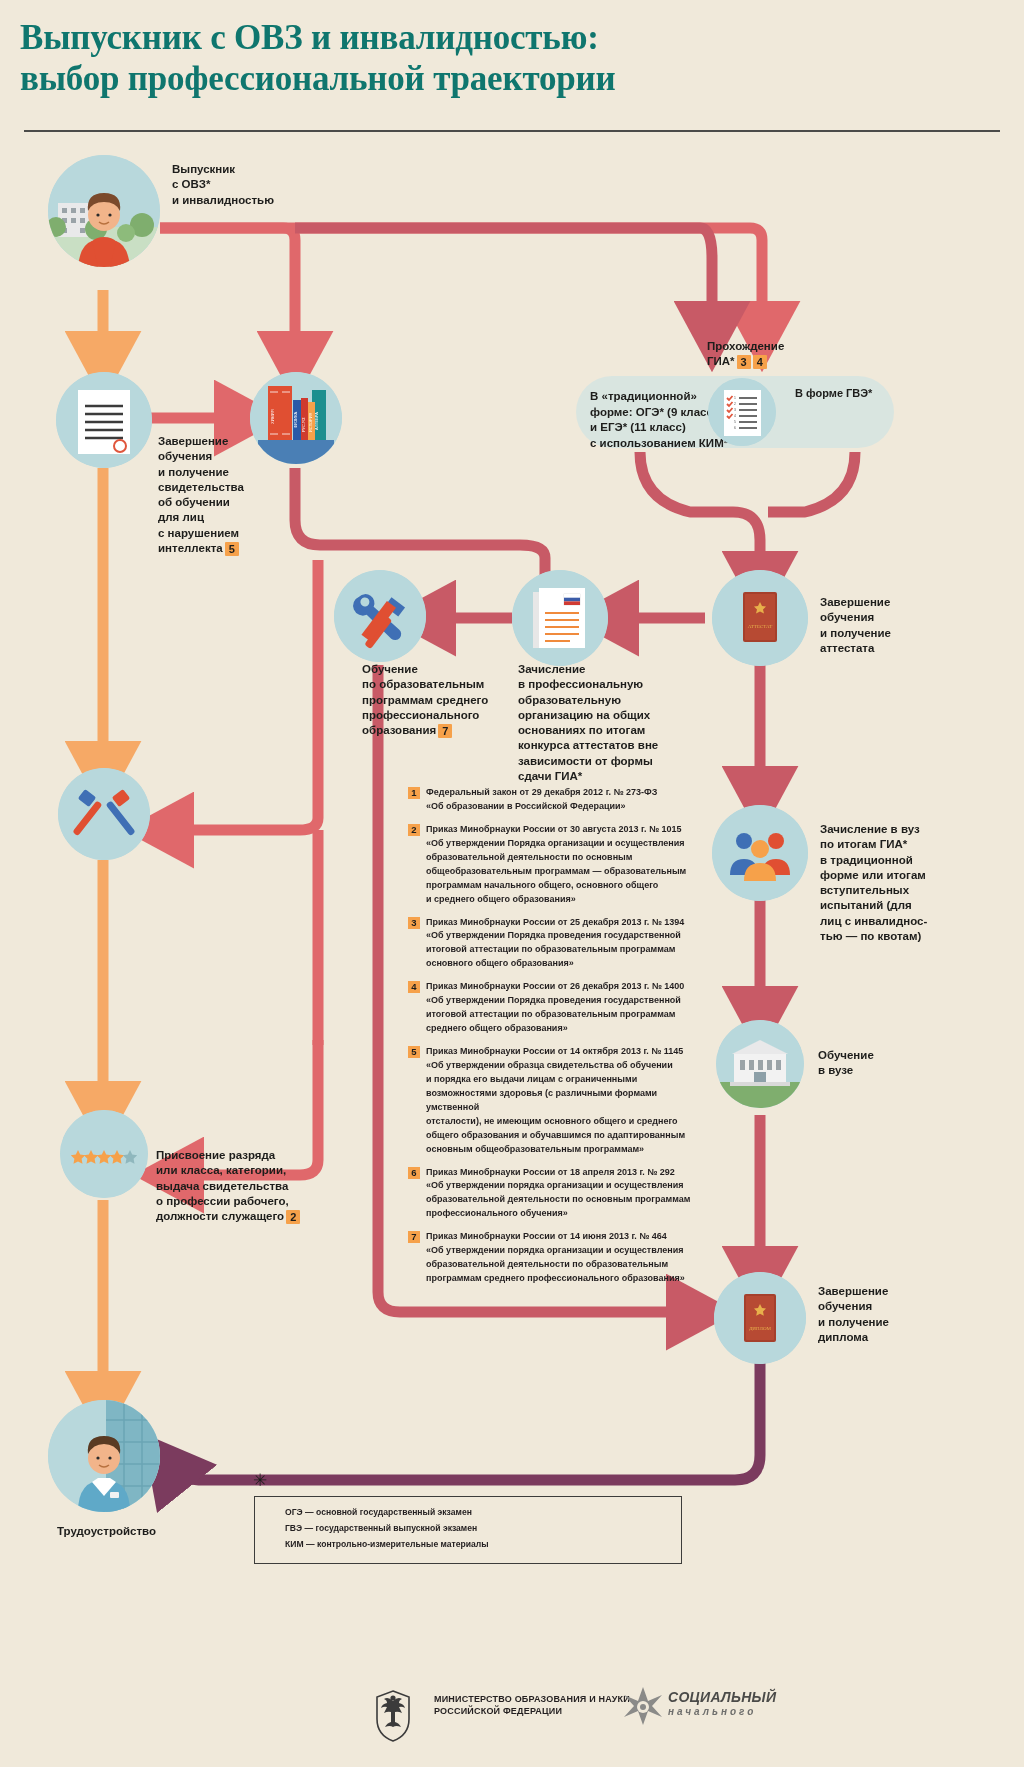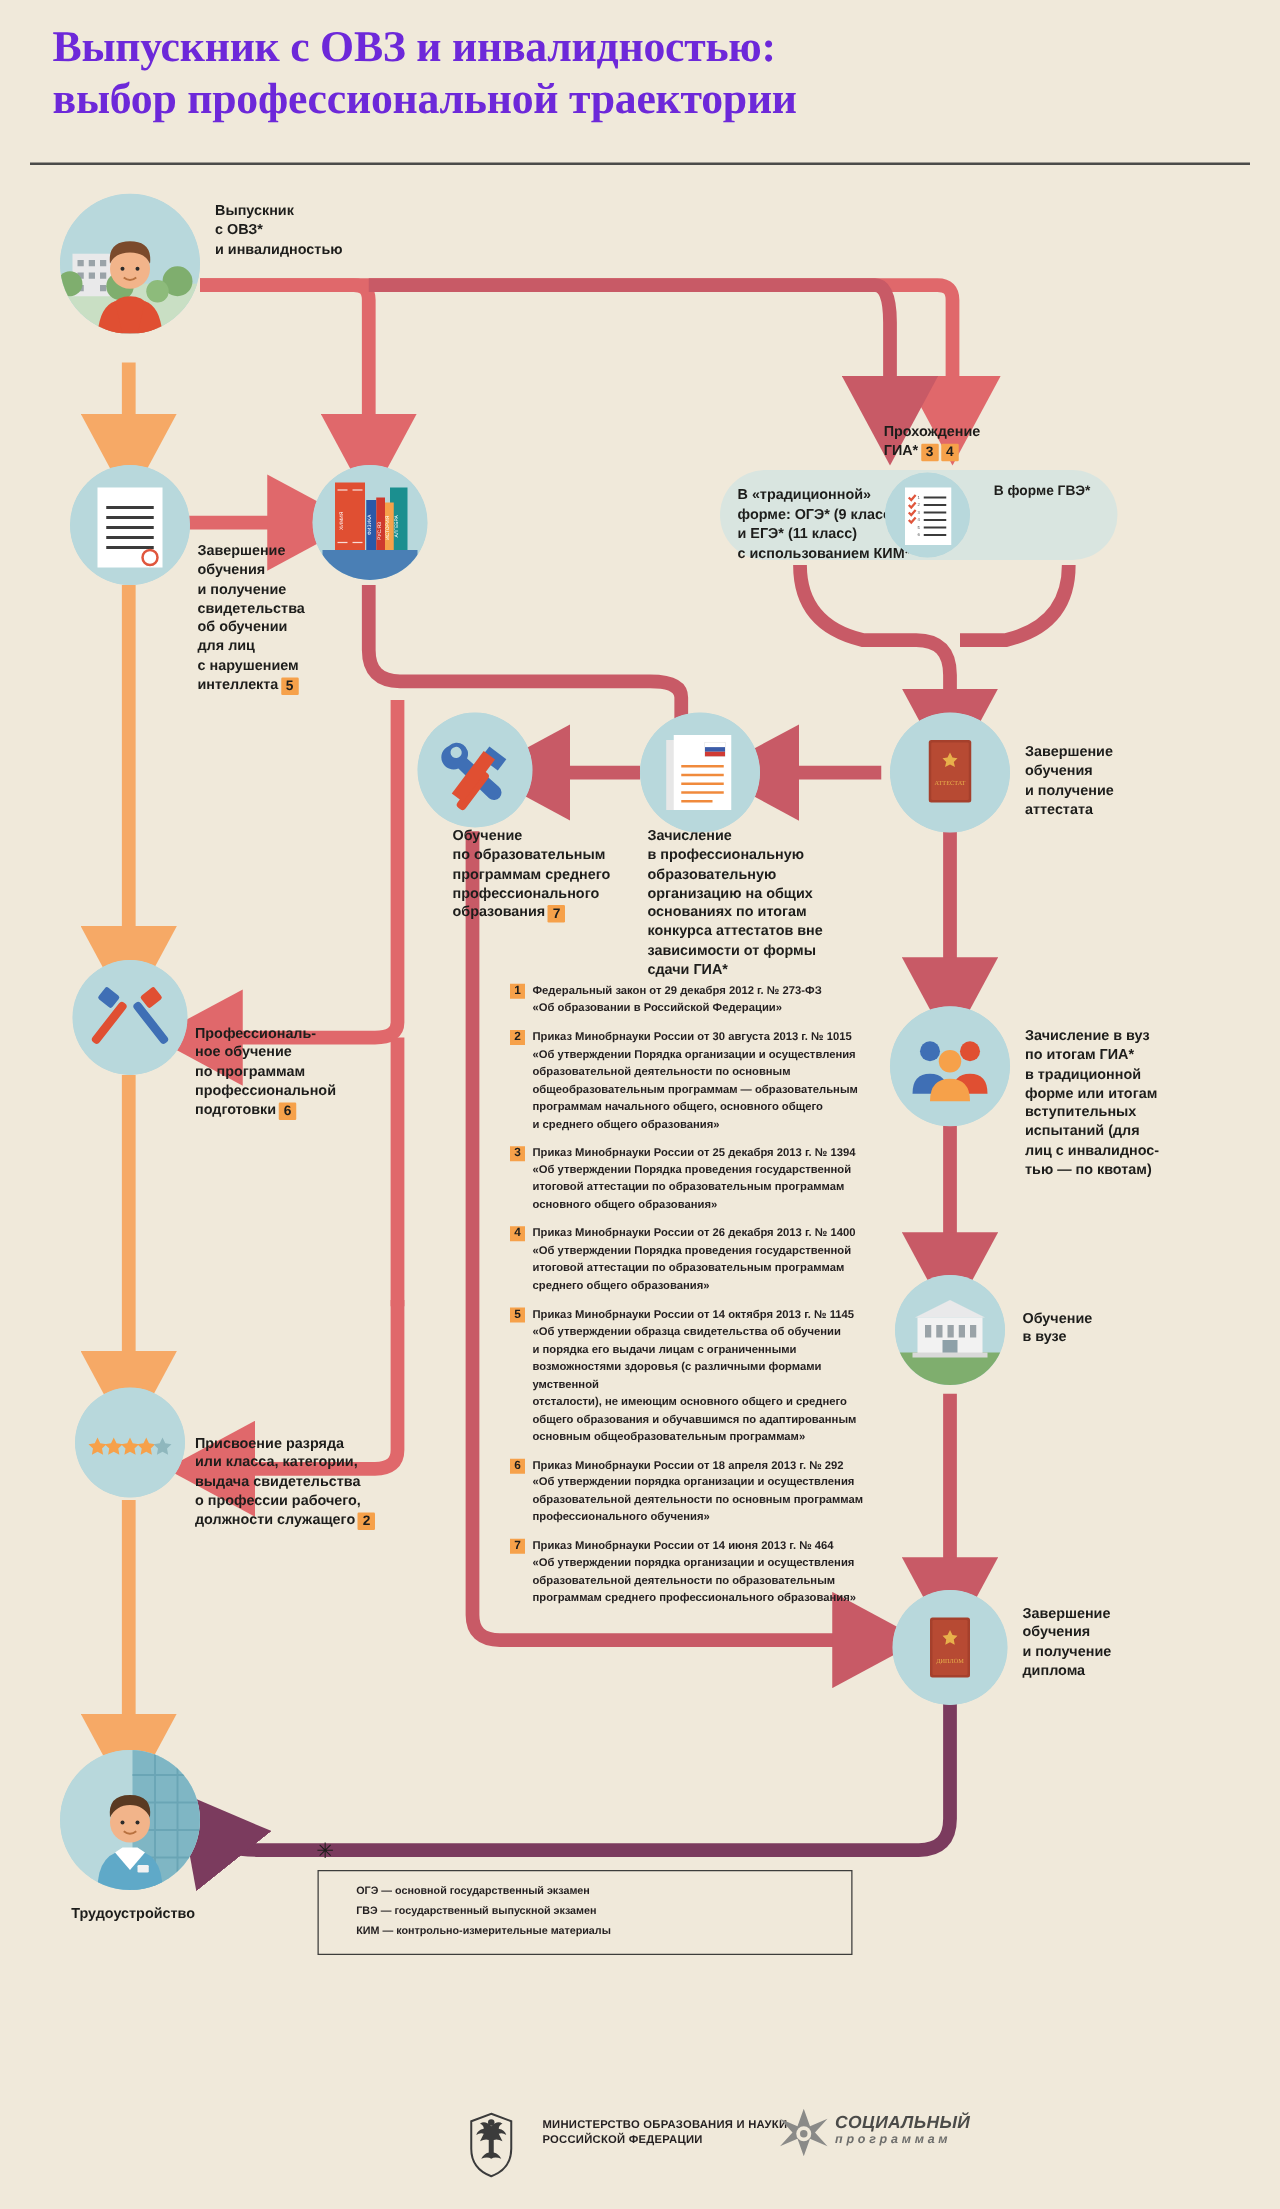--- a/index.html
+++ b/index.html
@@ -9,24 +9,24 @@
     background:#f0e9da;
     font-family:"Liberation Sans", sans-serif;
     color:#1d1d1b;
     overflow:hidden;
   }
   .canvas { position:absolute; inset:0; }
   .abs { position:absolute; }
 
   
   #title {
-    left:42px; top:18px; width:900px;
+    left:20px; top:18px; width:900px;
     font-family:"Liberation Serif", serif;
     font-size:35px; line-height:1.17; font-weight:700;
-    letter-spacing:-0.2px; color:#6d28d9;
+    letter-spacing:-0.2px; color:#0f766e;
     white-space:pre-line;
   }
   #title-rule { left:24px; top:130px; width:976px; height:2px; background:#4b4b49; }
 
   
   #flow { left:0; top:0; width:1024px; height:1767px; }
 
   
   .circle {
     border-radius:50%;
@@ -394,25 +394,20 @@
     <svg viewBox="0 0 92 92" width="92" height="92">
       <circle cx="46" cy="46" r="46" fill="#b8d8dc"></circle>
       <g>
         <rect x="22" y="24" width="14" height="12" rx="2" transform="rotate(38 29 30)" fill="#3f6fb5"></rect>
         <rect x="26" y="30" width="7" height="40" rx="3" transform="rotate(38 29 50)" fill="#e04f32"></rect>
         <rect x="56" y="24" width="14" height="12" rx="2" transform="rotate(-38 63 30)" fill="#e04f32"></rect>
         <rect x="59" y="30" width="7" height="40" rx="3" transform="rotate(-38 63 50)" fill="#3f6fb5"></rect>
       </g>
     </svg>
   </div>
-  <div class="abs lbl" style="left:156px;top:820px;width:130px;"><span>Профессиональ-
-ное обучение
-по программам
-профессиональной
-подготовки</span><span class="num">6</span></div>
 
   <div class="abs circle" style="left:60px;top:1110px;width:88px;height:88px;">
     <svg viewBox="0 0 88 88" width="88" height="88">
       <circle cx="44" cy="44" r="44" fill="#b8d8dc"></circle>
       <g fill="#f6a14a">
         <path d="M18,40 l2.2,4.6 l5,.7 l-3.6,3.5 l.9,5 l-4.5,-2.4 l-4.5,2.4 l.9,-5 l-3.6,-3.5 l5,-.7 z"></path>
         <path d="M31,40 l2.2,4.6 l5,.7 l-3.6,3.5 l.9,5 l-4.5,-2.4 l-4.5,2.4 l.9,-5 l-3.6,-3.5 l5,-.7 z"></path>
         <path d="M44,40 l2.2,4.6 l5,.7 l-3.6,3.5 l.9,5 l-4.5,-2.4 l-4.5,2.4 l.9,-5 l-3.6,-3.5 l5,-.7 z"></path>
         <path d="M57,40 l2.2,4.6 l5,.7 l-3.6,3.5 l.9,5 l-4.5,-2.4 l-4.5,2.4 l.9,-5 l-3.6,-3.5 l5,-.7 z"></path>
       </g>
@@ -527,16 +522,16 @@
     <svg viewBox="0 0 46 46" width="46" height="46">
       <g fill="#8a8a88">
         <path d="M23,3 l5,14 l14,-6 l-10,11 l10,11 l-14,-6 l-5,14 l-5,-14 l-14,6 l10,-11 l-10,-11 l14,6 z"></path>
       </g>
       <circle cx="23" cy="23" r="6" fill="#f0e9da"></circle>
       <circle cx="23" cy="23" r="3" fill="#8a8a88"></circle>
     </svg>
   </div>
   <div class="abs" style="left:668px;top:1689px;width:130px;font-style:italic;">
     <div style="font-size:14px;font-weight:700;color:#4b4b49;letter-spacing:.3px;">СОЦИАЛЬНЫЙ</div>
-    <div style="font-size:10px;font-weight:700;color:#6e6e6c;letter-spacing:3px;margin-top:1px;">программам</div>
+    <div style="font-size:10px;font-weight:700;color:#6e6e6c;letter-spacing:3px;margin-top:1px;">начального</div>
   </div>
 
 </div>
 
 </body></html>

